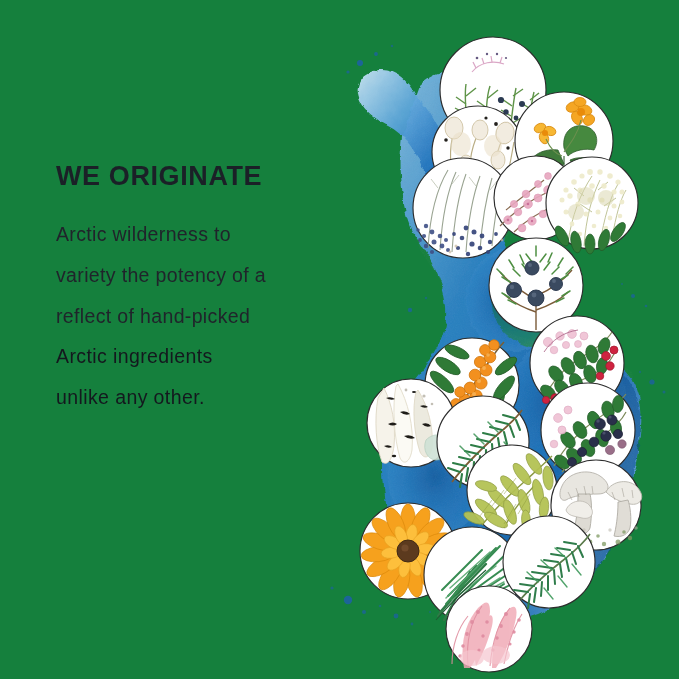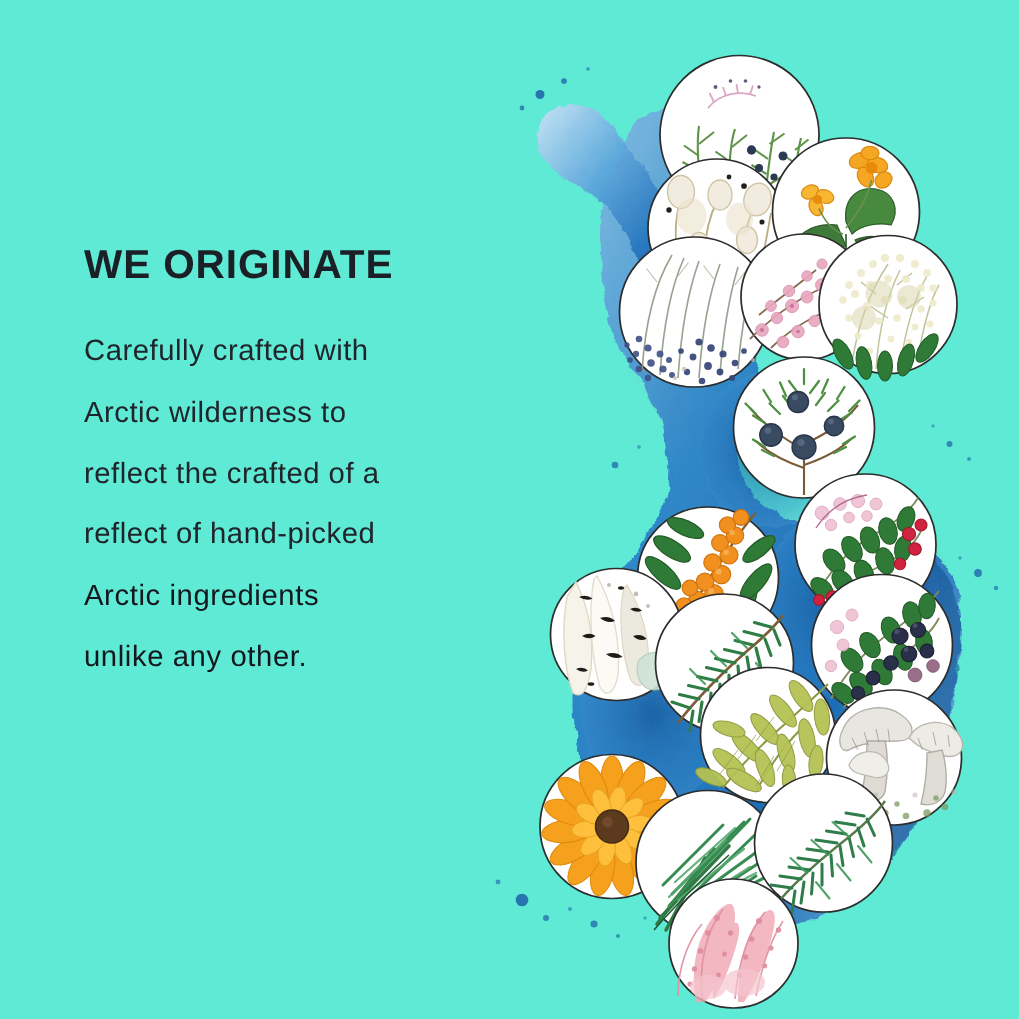--- a/index.html
+++ b/index.html
@@ -1,17 +1,17 @@
 <!DOCTYPE html>
 <html><head>
 <meta charset="utf-8">
 <style>
   html,body{margin:0;padding:0;background:#ffffff;}
   body{width:679px;height:679px;overflow:hidden;font-family:"Liberation Sans",sans-serif;}
-  #stage{position:relative;width:679px;height:679px;background:#5eead4;}
+  #stage{position:relative;width:679px;height:679px;background:#15803d;}
 
   
   .copy{position:absolute;left:56px;top:160px;width:300px;}
   .headline{
     font-family:"Liberation Sans",sans-serif;
     font-weight:700;font-size:27px;line-height:1.22;
     letter-spacing:0.6px;color:#1b2027;margin:0;
   }
   .headline .ln{display:block;white-space:nowrap;}
   .body-copy{margin:26px 0 0 0;}
@@ -31,23 +31,22 @@
 </head>
 <body>
 
 <div id="stage">
 
   <div class="copy">
     <h1 class="headline">
       <span class="ln">WE ORIGINATE</span>
     </h1>
     <div class="body-copy">
-      <p>Carefully crafted with</p>
       <p>Arctic wilderness to</p>
-      <p>reflect the crafted of a</p>
+      <p>variety the potency of a</p>
       <p>reflect of hand-picked</p>
       <p class="em">Arctic ingredients</p>
       <p class="em">unlike any other.</p>
     </div>
   </div>
 
   <div class="map-wrap">
     <svg class="art" viewBox="0 0 379 679" xmlns="http://www.w3.org/2000/svg">
       <defs>
 

